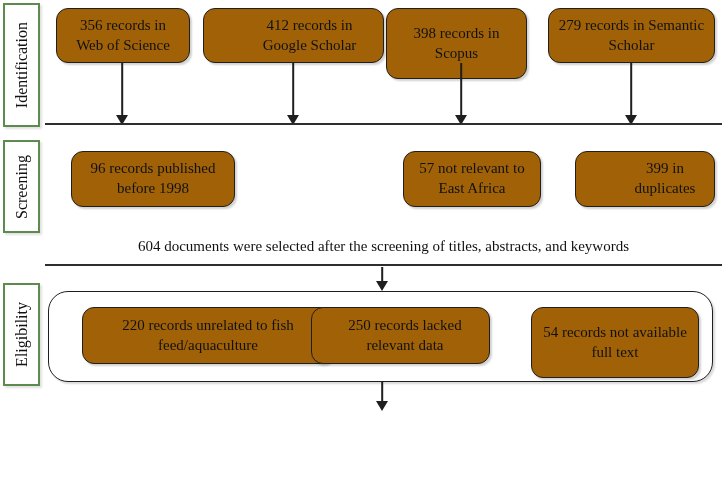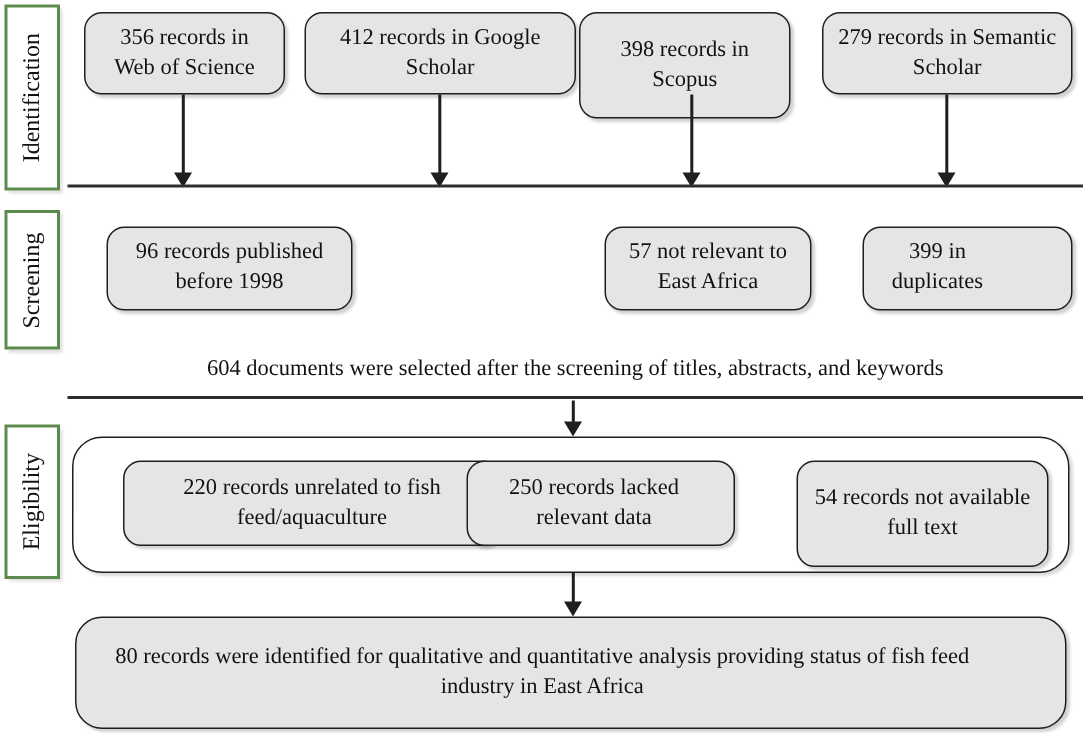--- a/index.html
+++ b/index.html
@@ -2,23 +2,23 @@
 <html><head>
 <meta charset="utf-8">
 <style>
   html,body { margin:0; padding:0; background:#fff; }
   .page {
     position:relative; width:722px; height:495px; background:#ffffff;
     font-family:"Liberation Serif", serif; color:#111; overflow:hidden;
   }
   
   .box {
-    position:absolute; box-sizing:border-box; background:#e5e5e5;
+    position:absolute; box-sizing:border-box; background:#a16207;
     border:1.7px solid #1f1f1f; border-radius:12px;
-    display:flex; align-items:center; justify-content:flex-start;
+    display:flex; align-items:center; justify-content:flex-end;
     text-align:center; font-size:15px; line-height:1.32; padding:4px 8px;
     box-shadow:2px 2px 2px rgba(0,0,0,0.18);
   }
   
   .stage-tab {
     position:absolute; left:3px; width:37px; box-sizing:border-box;
     border:2px solid #5c8b4d; background:#fff;
     display:flex; align-items:center; justify-content:center;
     box-shadow:2px 2px 2px rgba(0,0,0,0.12);
   }
@@ -43,21 +43,21 @@
     width:0; height:0; border-left:6.5px solid transparent;
     border-right:6.5px solid transparent; border-top:10px solid #1f1f1f;
   }
   .a-t  { top:63px; height:62px; }
   .a-t1 { left:115px; } .a-t2 { left:286px; } .a-t3 { left:454px; } .a-t4 { left:624px; }
   .a-m1 { left:375px; top:267px; height:24px; }
   .a-m2 { left:375px; top:382px; height:29px; }
 
   
   .b-t1 { left:56px;  top:8px; width:134px; height:55px; }
-  .b-t2 { left:203px; top:8px; width:181px; height:55px; }
+  .b-t2 { left:203px; top:8px; width:181px; height:55px;padding-left:40px; }
   .b-t3 { left:386px; top:8px; width:141px; height:71px; }
   .b-t4 { left:548px; top:8px; width:167px; height:55px; }
 
   .b-s1 { left:71px;  top:151px; width:164px; height:56px; }
   .b-s2 { left:240px; top:151px; width:156px; height:56px; }
   .b-s3 { left:403px; top:151px; width:138px; height:56px; }
   .b-s4 { left:575px; top:151px; width:140px; height:56px; }
   .b-s4 span { max-width:82px; }
 
   .note {
@@ -135,17 +135,14 @@
   </div>
   <div class="box b-e2">
     <span>250 records lacked relevant data</span>
   </div>
   <div class="box b-e3">
     <span>54 records not available full text</span>
   </div>
 
   <div class="arrow a-m2"></div>
 
-  <div class="box b-bottom">
-    <span>80 records were identified for qualitative and quantitative analysis providing status of fish feed industry in East Africa</span>
-  </div>
 
 </div>
 
 </body></html>

